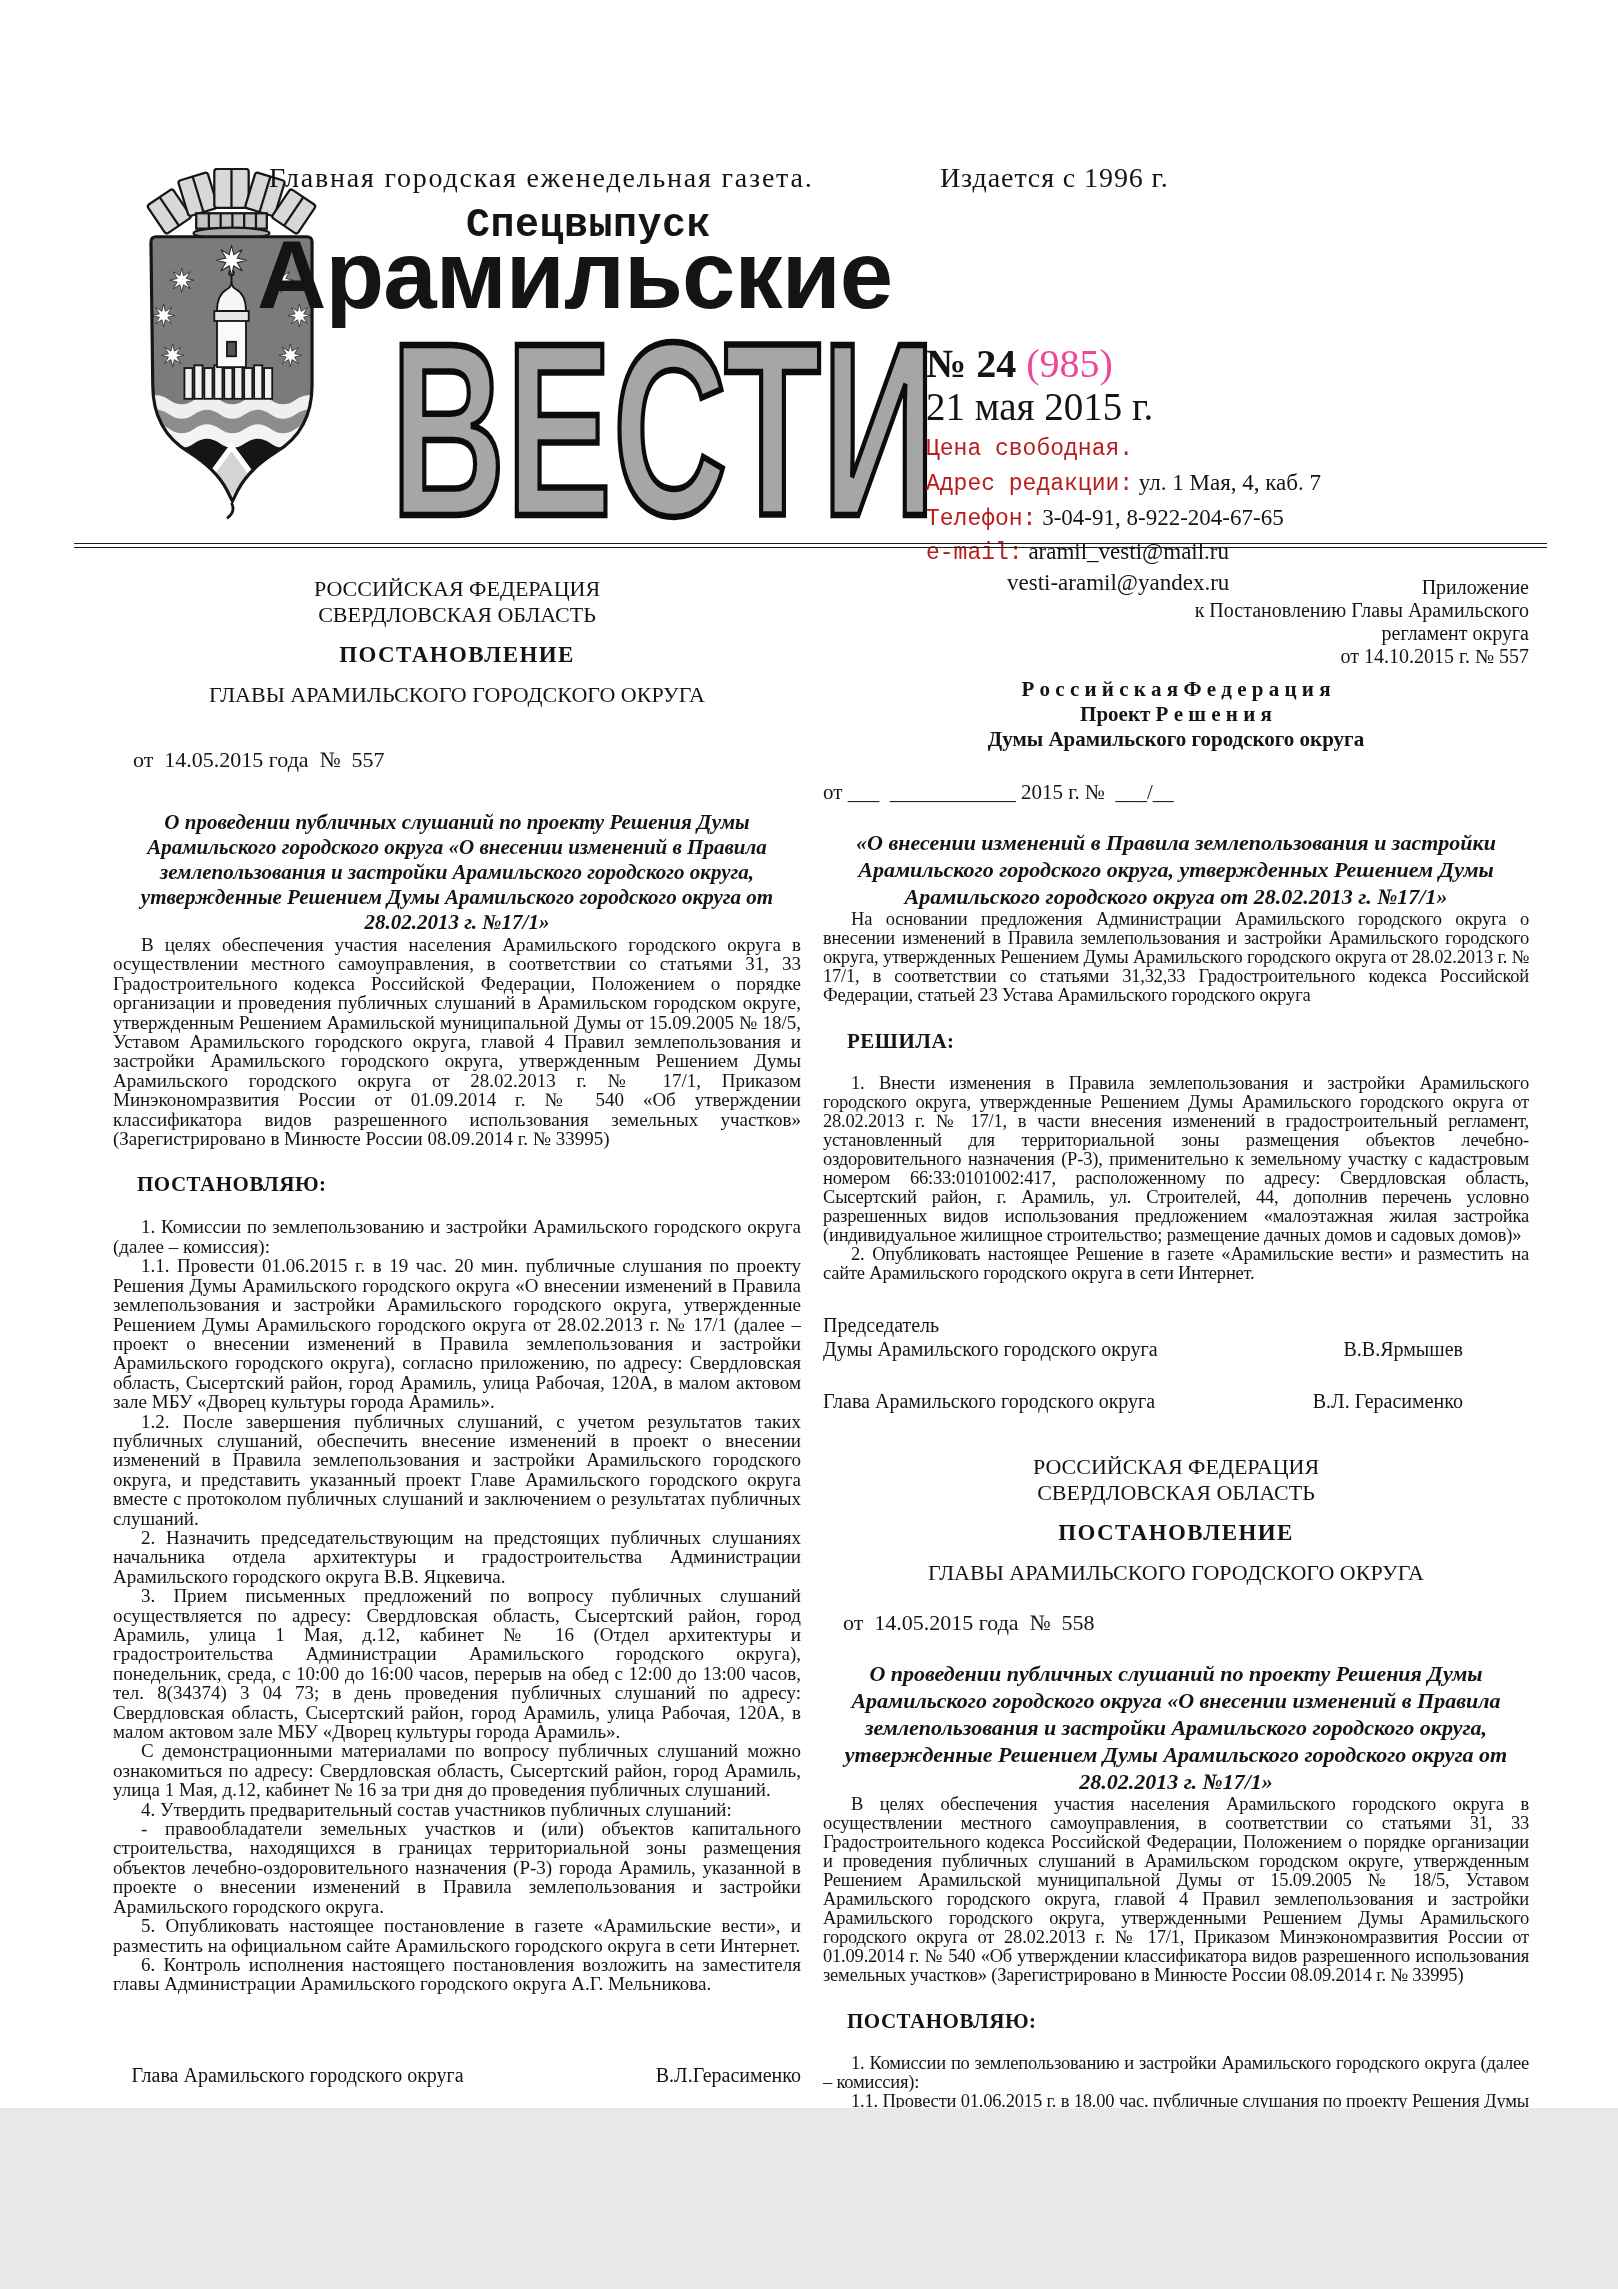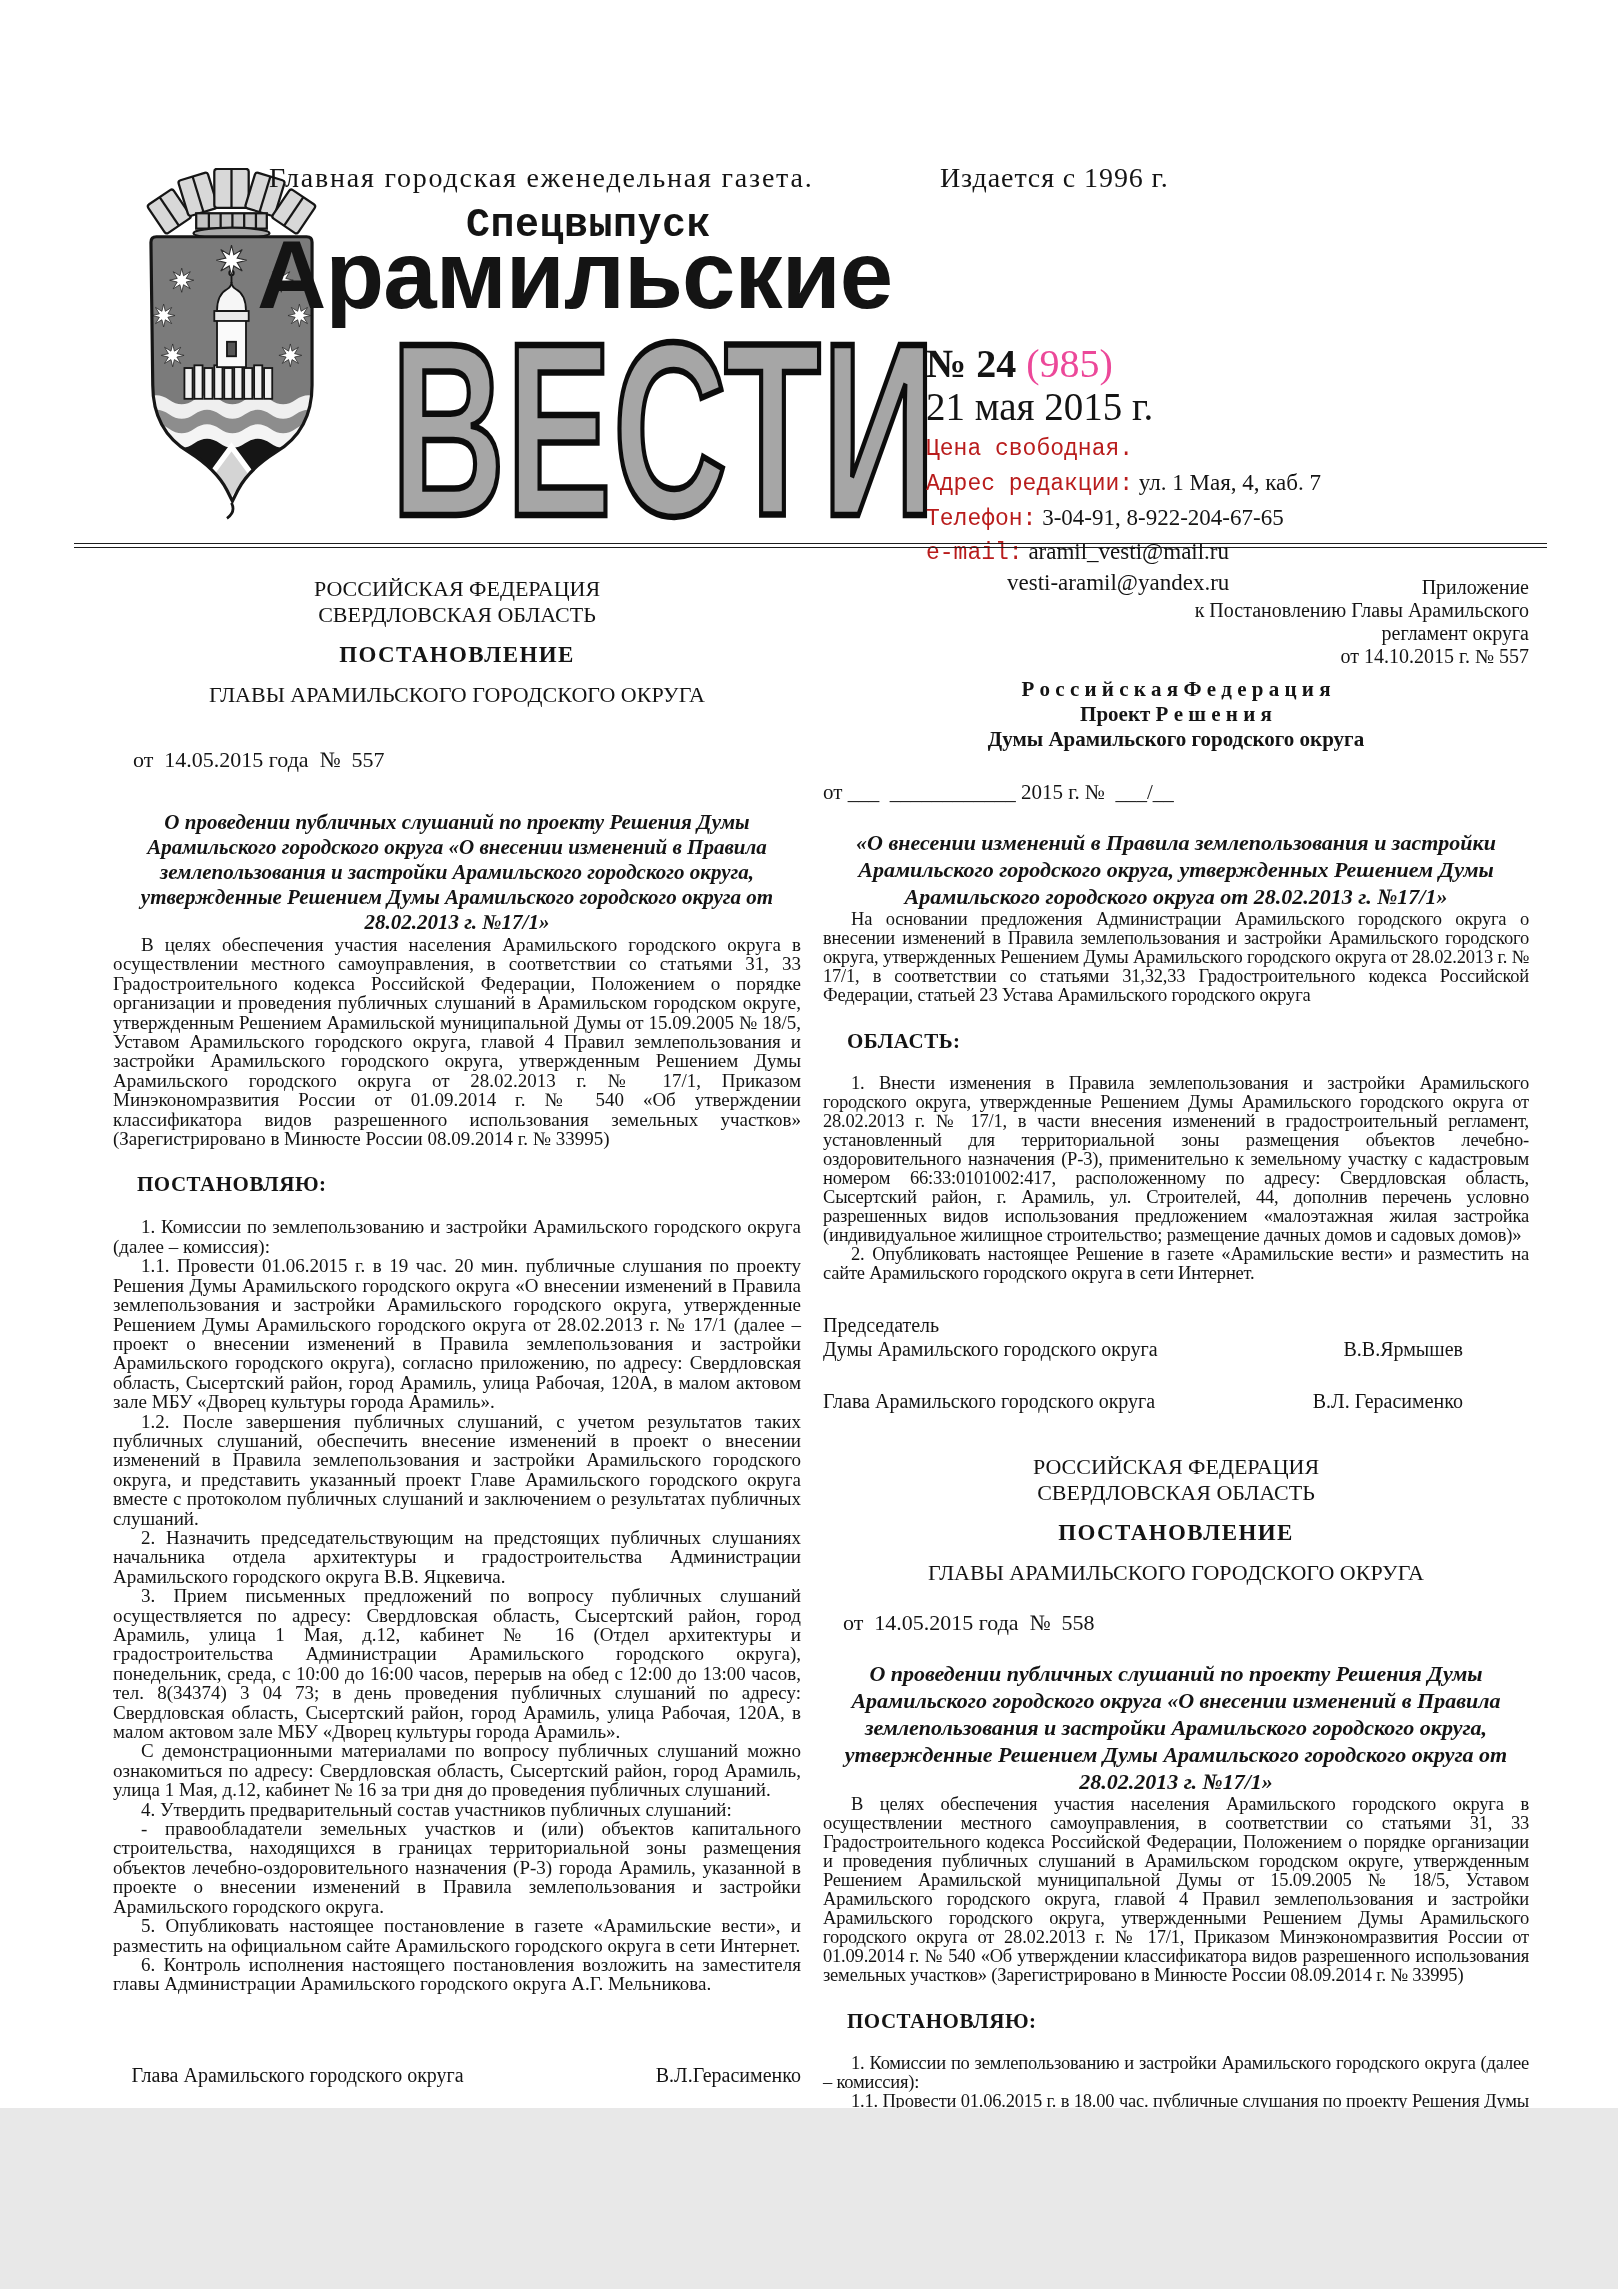--- a/index.html
+++ b/index.html
@@ -209,21 +209,21 @@
         <div>к Постановлению Главы Арамильского</div>
         <div>регламент округа</div>
         <div>от 14.10.2015 г. № 557</div>
       </div>
       <div class="fed">Р о с с и й с к а я   Ф е д е р а ц и я</div>
       <div class="fed" style="margin-top:0;">Проект Р е ш е н и я</div>
       <div class="fed" style="margin-top:0;">Думы Арамильского городского округа</div>
       <div class="blank-date">от ___  ____________ 2015 г. №  ___/__</div>
       <div class="r-title">«О внесении  изменений в Правила землепользования и застройки Арамильского городского округа, утвержденных Решением Думы Арамильского городского округа от 28.02.2013 г. №17/1»</div>
       <p class="body preamble">На основании предложения Администрации Арамильского городского округа о внесении изменений в Правила землепользования и застройки Арамильского городского округа, утвержденных Решением Думы Арамильского городского округа от 28.02.2013 г. № 17/1, в соответствии со статьями 31,32,33 Градостроительного кодекса Российской Федерации, статьей 23 Устава Арамильского городского округа</p>
-      <div class="resolve">ОБЛАСТЬ:</div>
+      <div class="resolve">РЕШИЛА:</div>
       <p class="body">1. Внести изменения в Правила землепользования и застройки Арамильского городского округа, утвержденные Решением Думы Арамильского городского округа от 28.02.2013 г. № 17/1, в части внесения изменений в градостроительный регламент, установленный для территориальной зоны размещения объектов лечебно-оздоровительного назначения (Р-3), применительно к земельному участку с кадастровым номером 66:33:0101002:417, расположенному по адресу: Свердловская область, Сысертский район,  г. Арамиль, ул. Строителей, 44, дополнив перечень условно разрешенных видов использования предложением «малоэтажная жилая застройка (индивидуальное жилищное строительство; размещение дачных домов и садовых домов)»</p>
       <p class="body">2. Опубликовать настоящее Решение в газете «Арамильские вести» и разместить на сайте Арамильского городского округа в сети Интернет.</p>
       <div class="sig-block">
         <div>Председатель</div>
         <div class="sig-pair">
           <span>Думы Арамильского городского округа</span>
           <span>В.В.Ярмышев</span>
         </div>
         <div class="sig-pair second">
           <span>Глава Арамильского городского округа</span>

